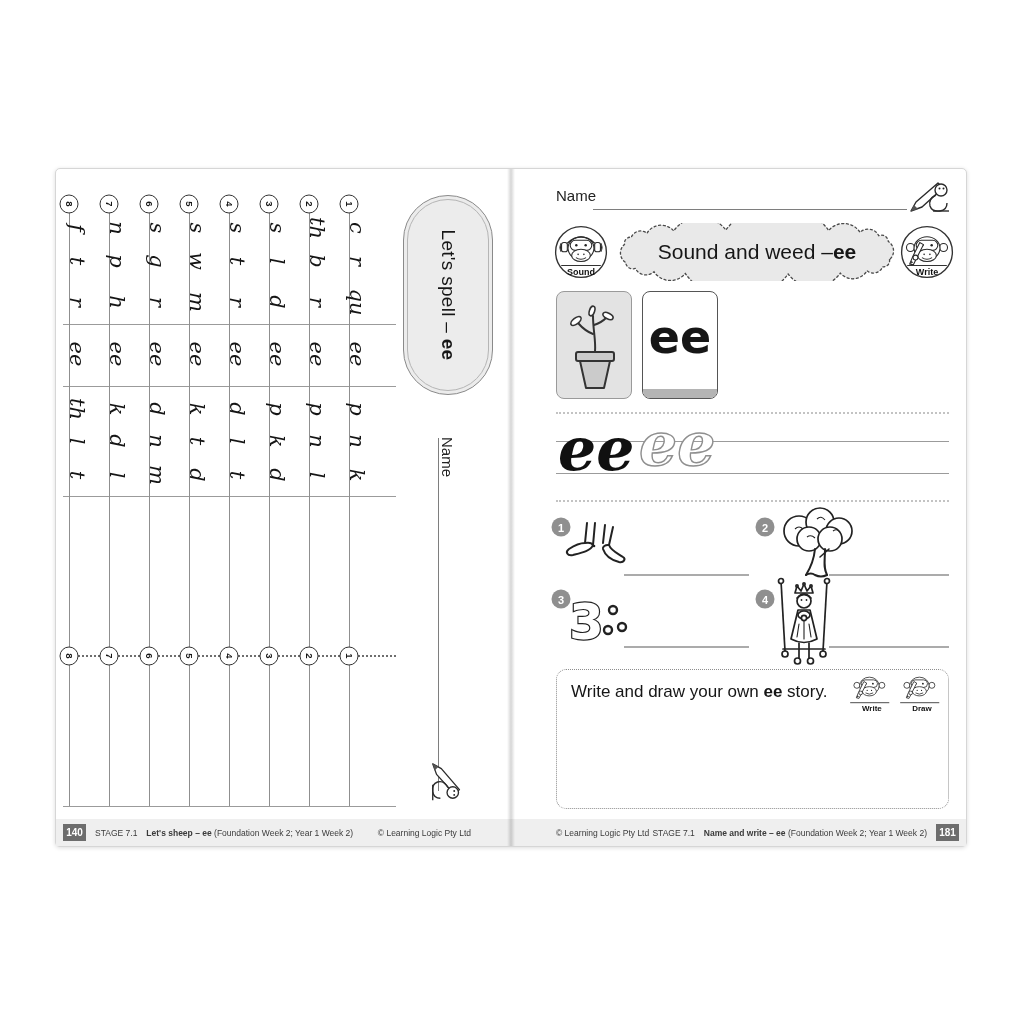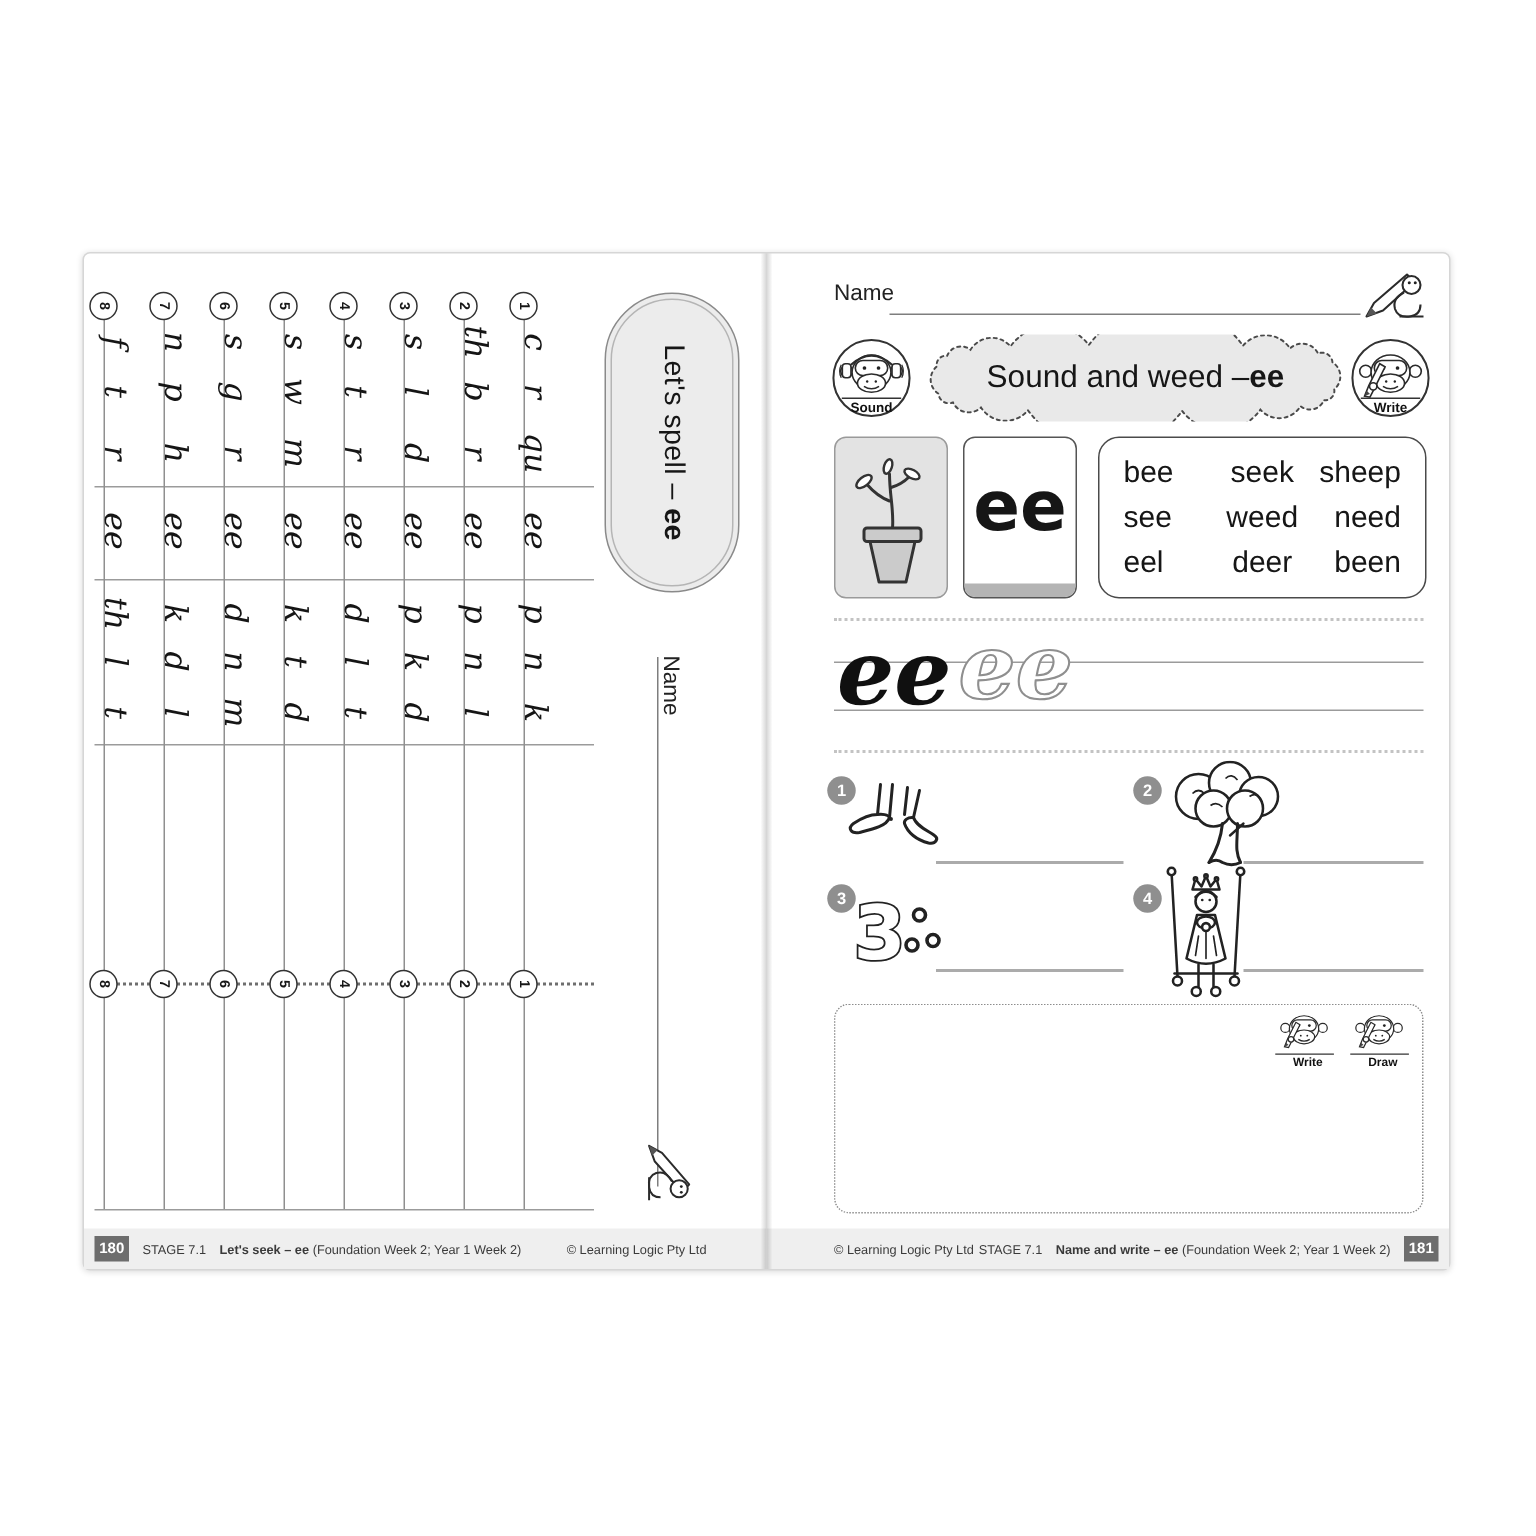--- a/index.html
+++ b/index.html
@@ -197,25 +197,25 @@
             <polygon points="3,35 6,29 10,33" fill="#555" stroke="none"></polygon>
             <circle cx="33" cy="14" r="6"></circle>
             <circle cx="31.5" cy="12.5" r="1" fill="#222" stroke="none"></circle>
             <circle cx="35.5" cy="12.5" r="1" fill="#222" stroke="none"></circle>
             <path d="M28 19 q-8 4 -6 11 q2 6 10 5 q7 -1 7 -8" fill="none"></path>
             <path d="M25 35 h16" fill="none"></path>
           </g>
         </svg></div>
 
     <div class="footer" style="padding-left:7px;padding-right:40px;">
-      <div class="fbadge">180</div>
+      <div class="fbadge">140</div>
       <div class="fgap"></div>
       <span>STAGE 7.1</span>
       <div class="fgap"></div>
-      <b>Let's seek – ee</b>&nbsp;
+      <b>Let's sheep – ee</b>&nbsp;
       <span>(Foundation Week 2; Year 1 Week 2)</span>
       <div class="fspacer"></div>
       <span>© Learning Logic Pty Ltd</span>
     </div>
   </div>
 
   <div class="page page-right">
 
     <div class="abs name-txt" style="left:45px;top:18px;">Name</div>
     <div class="rule" style="left:82px;top:40px;width:314px;background:#7e7e7e;"></div>
@@ -301,31 +301,20 @@
         <g fill="#cbcbcb" stroke="#333" stroke-width="2" stroke-linejoin="round">
           <rect x="13" y="52" width="38" height="9" rx="2"></rect>
           <polygon points="17,61 47,61 41,88 23,88"></polygon>
         </g>
       </svg>
     </div>
     <div class="card ee-card">
       <div class="big-ee">ee</div>
       <div class="ee-stripe"></div>
     </div>
-    <div id="word-grid">
-        <span>bee</span>
-        <span>seek</span>
-        <span>sheep</span>
-        <span>see</span>
-        <span>weed</span>
-        <span>need</span>
-        <span>eel</span>
-        <span>deer</span>
-        <span>been</span>
-      </div>
 
     <div class="dotlight" style="left:45px;top:243px;width:393px;"></div>
     <div class="rule" style="left:45px;top:272px;width:393px;"></div>
     <div class="rule" style="left:45px;top:304px;width:393px;"></div>
     <div class="solid-ee">ee</div>
     <svg class="abs" style="left:126px;top:250px;" width="80" height="64" viewBox="0 0 80 64">
       <text x="2" y="46" font-family="DejaVu Serif" font-style="italic" font-weight="bold" font-size="60" fill="#ffffff" stroke="#8f8f8f" stroke-width="1.4">ee</text>
     </svg>
     <div class="dotlight" style="left:45px;top:331px;width:393px;"></div>
 
@@ -396,20 +385,23 @@
         <circle cx="35" cy="41" r="2.6"></circle>
         <path d="M30 47 L28 60 M35 44 L35 62 M40 47 L42 60" fill="none" stroke-width="1.1"></path>
         <path d="M30 66 L30 82 M40 66 L40 82" fill="none"></path>
         <circle cx="28.5" cy="84" r="3"></circle>
           <circle cx="41.5" cy="84" r="3"></circle>
       </g>
     </svg>
     <div class="wline" style="left:318px;top:477px;width:120px;"></div>
 
     <div class="story-box">
+      <div class="story-prompt">
+        <span>Write and draw your own </span><b>ee</b><span> story.</span>
+      </div>
       <div id="mini-write" class="abs" style="right:56px;top:3px;width:46px;height:42px;"><svg viewBox="0 0 60 58" width="100%" height="100%">
             <g transform="translate(8,2) scale(0.75)">
               <g fill="#fff" stroke="#2b2b2b" stroke-width="1.5">
                 <circle cx="7" cy="20" r="5.5"></circle>
                 <circle cx="53" cy="20" r="5.5"></circle>
                 <ellipse cx="30" cy="21" rx="18" ry="16"></ellipse>
                 <rect x="15" y="10" width="30" height="14" rx="7"></rect>
                 <circle cx="23.5" cy="17" r="1.7" fill="#222" stroke="none"></circle>
                 <circle cx="36.5" cy="17" r="1.7" fill="#222" stroke="none"></circle>
                 <ellipse cx="30" cy="31" rx="13" ry="8.5"></ellipse>

